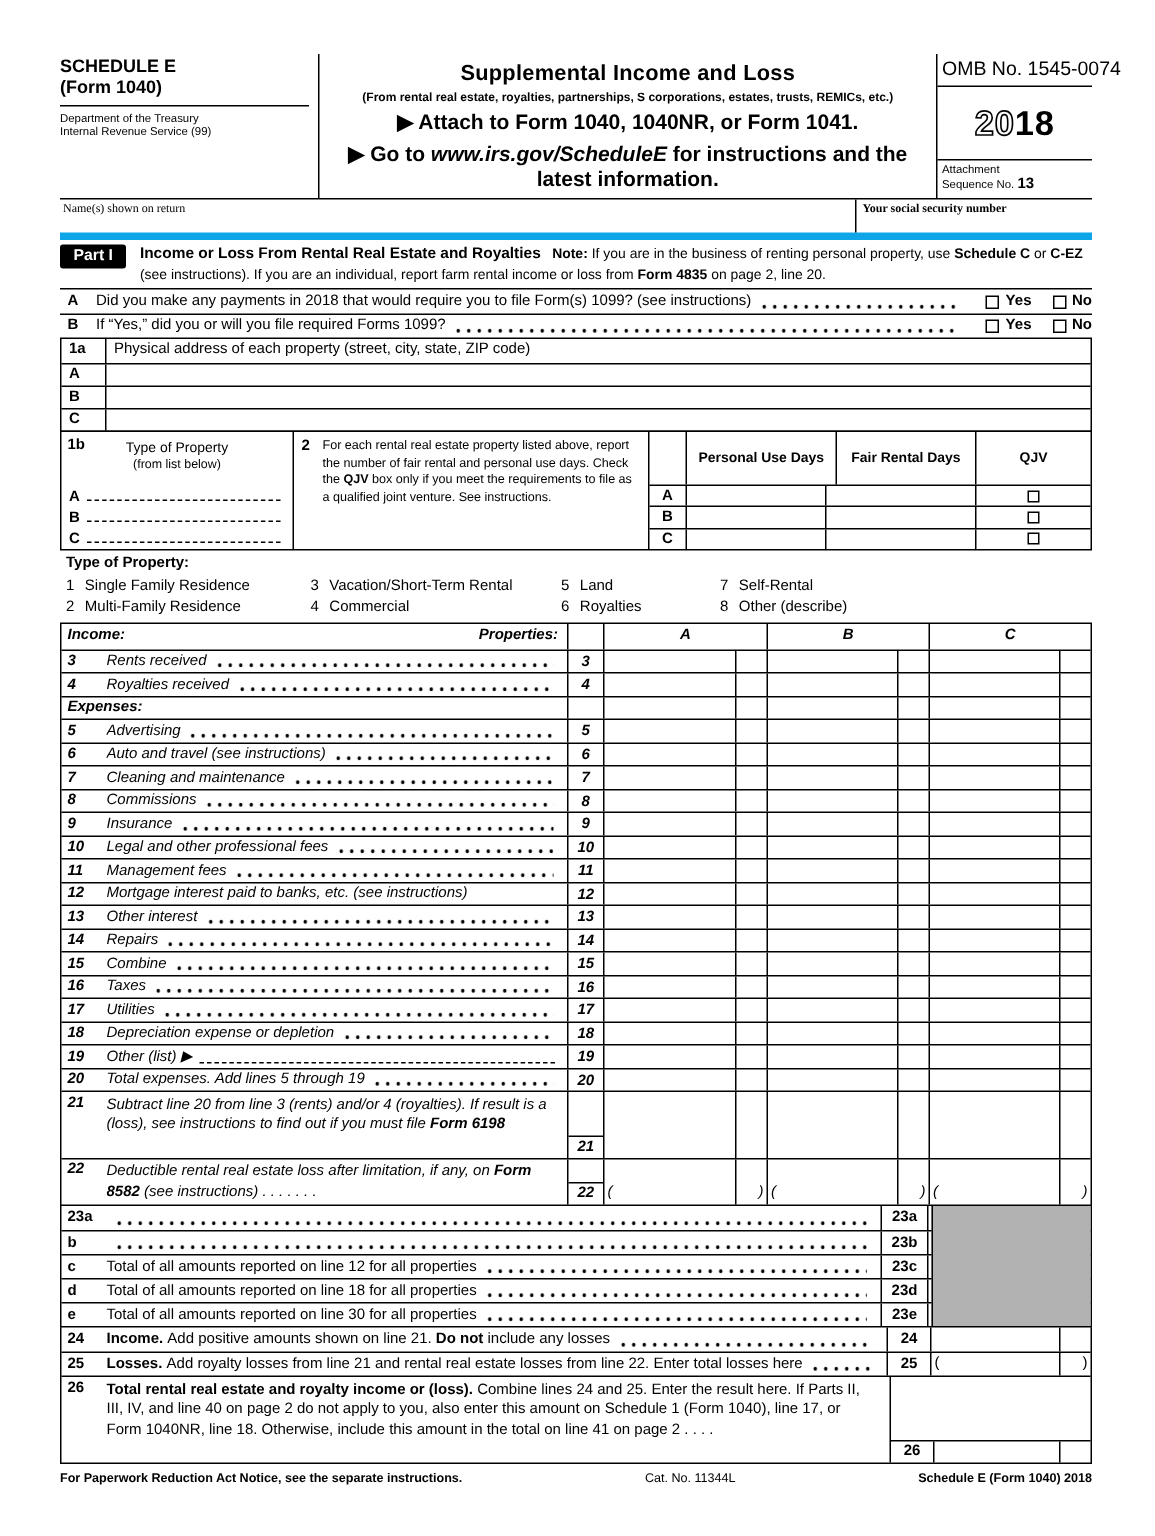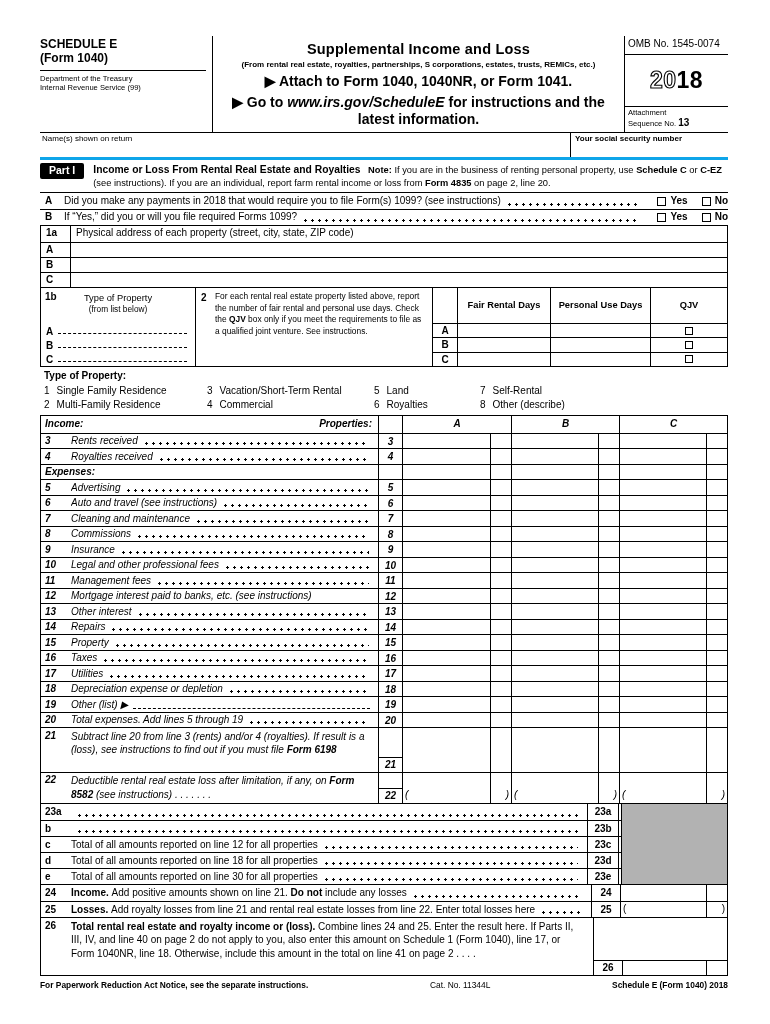--- a/index.html
+++ b/index.html
@@ -13,29 +13,29 @@
   .hdr{display:flex;border-bottom:1px solid #000;}
   .hdr-left{width:172px;padding:2px 6px 2px 0;}
   .sched{font-size:12px;font-weight:700;line-height:1.15;}
   .lrule{border-top:1px solid #000;margin:4px 0 3px;}
   .dept{font-size:7.6px;line-height:1.25;}
   .hdr-center{flex:1;border-left:1px solid #000;border-right:1px solid #000;text-align:center;padding:4px 6px 3px;}
   .title{font-size:14.5px;font-weight:700;letter-spacing:.2px;}
   .subtitle{font-size:8px;font-weight:700;margin-top:2px;white-space:nowrap;}
   .attach{font-size:14px;font-weight:700;margin-top:3px;}
   .hdr-right{width:103px;display:flex;flex-direction:column;}
-  .omb{font-size:10px;padding:2px 3px 3px;border-bottom:1px solid #000;white-space:nowrap;}
+  .omb{font-size:13px;padding:2px 3px 3px;border-bottom:1px solid #000;white-space:nowrap;}
   .year{flex:1;display:flex;align-items:center;justify-content:center;font-size:23px;font-weight:700;}
   .y20{color:#fff;-webkit-text-stroke:1.1px #000;letter-spacing:.5px;}
   .y18{letter-spacing:.5px;}
   .attseq{border-top:1px solid #000;font-size:7.6px;line-height:1.25;padding:1px 3px 2px;}
   .seqnum{font-size:10px;font-weight:700;}
 
   
-  .namerow{display:flex;height:27px;border-bottom:3px solid #0ea5e9;}
+  .namerow{display:flex;height:27px;border-bottom:5px solid #0ea5e9;font-family:Liberation Serif, serif;}
   .namecell{flex:1;font-size:8px;padding:1px 2px;}
   .ssncell{width:158px;border-left:1px solid #000;font-size:8px;font-weight:700;padding:1px 4px;}
 
   
   .part1{display:flex;padding:3px 0 3px;border-bottom:1px solid #000;align-items:flex-start;}
   .badge{background:#000;color:#fff;font-weight:700;font-size:10.5px;padding:1px 9px 2px;border-radius:2px;margin-right:9px;white-space:nowrap;}
   .p1text{flex:1;font-size:9.3px;line-height:1.35;}
   .p1head{font-weight:700;font-size:10.3px;margin-right:5px;}
 
   
@@ -258,22 +258,22 @@
         <span class="dashlead"></span>
       </div>
     </div>
     <div class="t1b-mid">
       <span class="n2">2</span>
       <div><span>For each rental real estate property listed above, report the number of fair rental and personal use days. Check the </span><span class="bold">QJV</span><span> box only if you meet the requirements to file as a qualified joint venture. See instructions.</span></div>
     </div>
     <div class="t1b-right">
       <div class="t1b-rhdr">
         <div class="rh-abc"></div>
+        <div class="rh-col personal">Personal Use Days</div>
         <div class="rh-col fair">Fair Rental Days</div>
-        <div class="rh-col personal">Personal Use Days</div>
         <div class="rh-col qjvc">QJV</div>
       </div>
       <div class="t1b-rrow">
         <div class="rr-abc">A</div>
         <div class="rr-entry fair"></div>
         <div class="rr-entry personal"></div>
         <div class="rr-qjv">
             <span class="cb qjvcb"></span>
           </div>
       </div>
@@ -560,21 +560,21 @@
           <div class="c-amt">
             <div class="cents"></div>
           </div>
           <div class="c-amt">
             <div class="cents"></div>
           </div>
         </div>
         <div class="mrow">
           <div class="c-num">15</div>
           <div class="c-desc">
-            <span>Property</span>
+            <span>Combine</span>
             <span class="leader"></span>
           </div>
           <div class="c-ref">15</div>
           <div class="c-amt">
             <div class="cents"></div>
           </div>
           <div class="c-amt">
             <div class="cents"></div>
           </div>
           <div class="c-amt">

